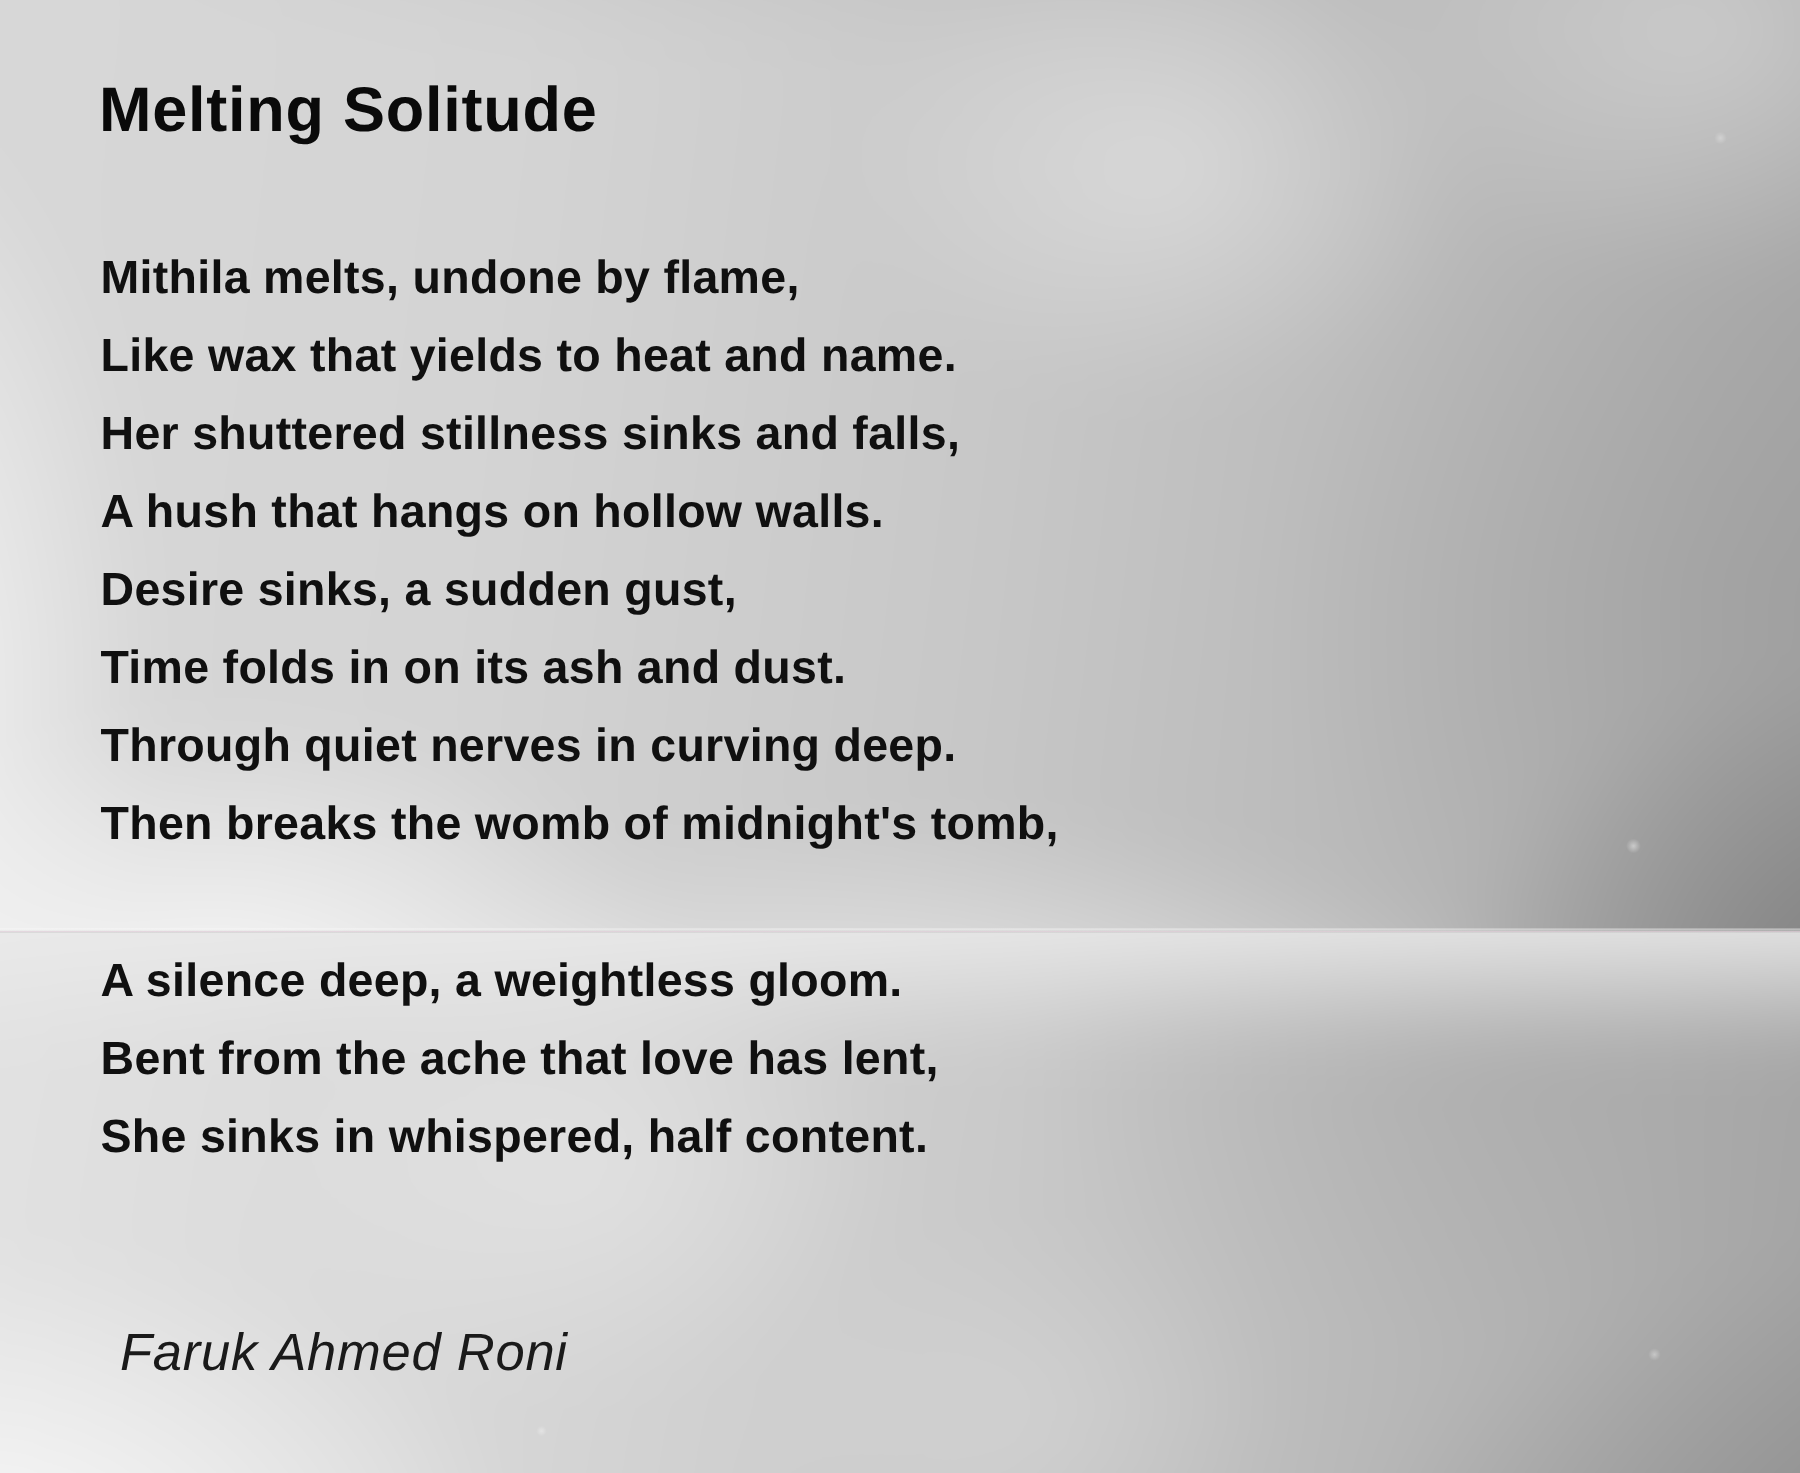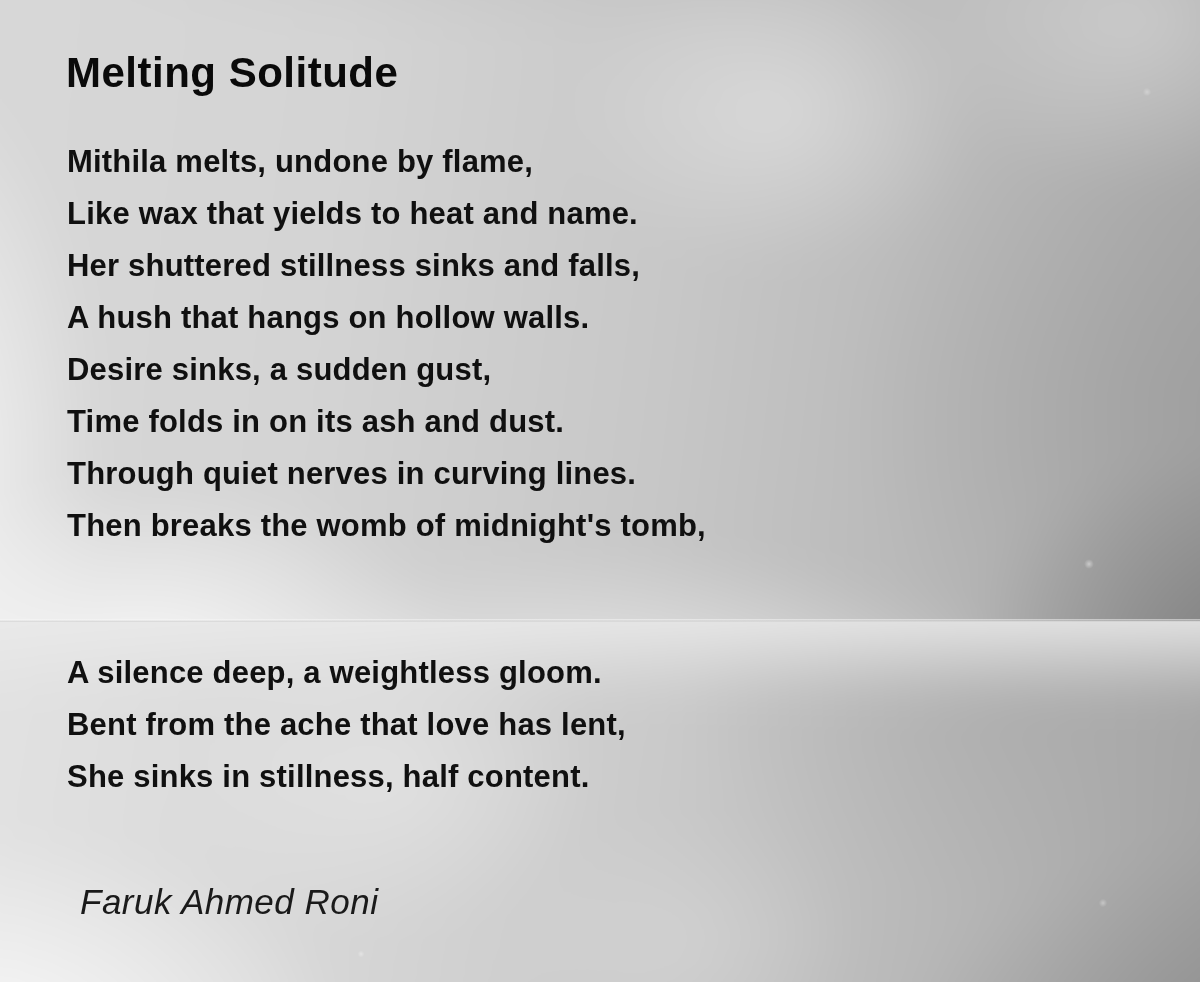--- a/index.html
+++ b/index.html
@@ -91,22 +91,22 @@
   .stanza {
     position: absolute;
     left: 67px;
     font-size: 31px;
     font-weight: bold;
     line-height: 52px;
     color: #101010;
     letter-spacing: 0.2px;
     white-space: nowrap;
   }
-  .stanza-1 { top: 136px; }
-  .stanza-2 { top: 647px; }
+  .stanza-1 { top: 159px; }
+  .stanza-2 { top: 628px; }
   .poem-author {
     position: absolute;
     left: 80px;
     top: 884px;
     font-size: 35px;
     line-height: 35px;
     font-style: italic;
     font-weight: 400;
     color: #1a1a1a;
     letter-spacing: 0.5px;
@@ -126,26 +126,26 @@
   <div class="content">
     <h1 class="poem-title">Melting Solitude</h1>
 
     <div class="stanza stanza-1">
         <div class="poem-line">Mithila melts, undone by flame,</div>
         <div class="poem-line">Like wax that yields to heat and name.</div>
         <div class="poem-line">Her shuttered stillness sinks and falls,</div>
         <div class="poem-line">A hush that hangs on hollow walls.</div>
         <div class="poem-line">Desire sinks, a sudden gust,</div>
         <div class="poem-line">Time folds in on its ash and dust.</div>
-        <div class="poem-line">Through quiet nerves in curving lines.</div>
+        <div class="poem-line">Through quiet nerves in curving deep.</div>
         <div class="poem-line">Then breaks the womb of midnight's tomb,</div>
       </div>
 
     <div class="stanza stanza-2">
         <div class="poem-line">A silence deep, a weightless gloom.</div>
         <div class="poem-line">Bent from the ache that love has lent,</div>
-        <div class="poem-line">She sinks in stillness, half content.</div>
+        <div class="poem-line">She sinks in whispered, half content.</div>
       </div>
 
     <div class="poem-author">Faruk Ahmed Roni</div>
   </div>
 
 </div>
 
 </body></html>

